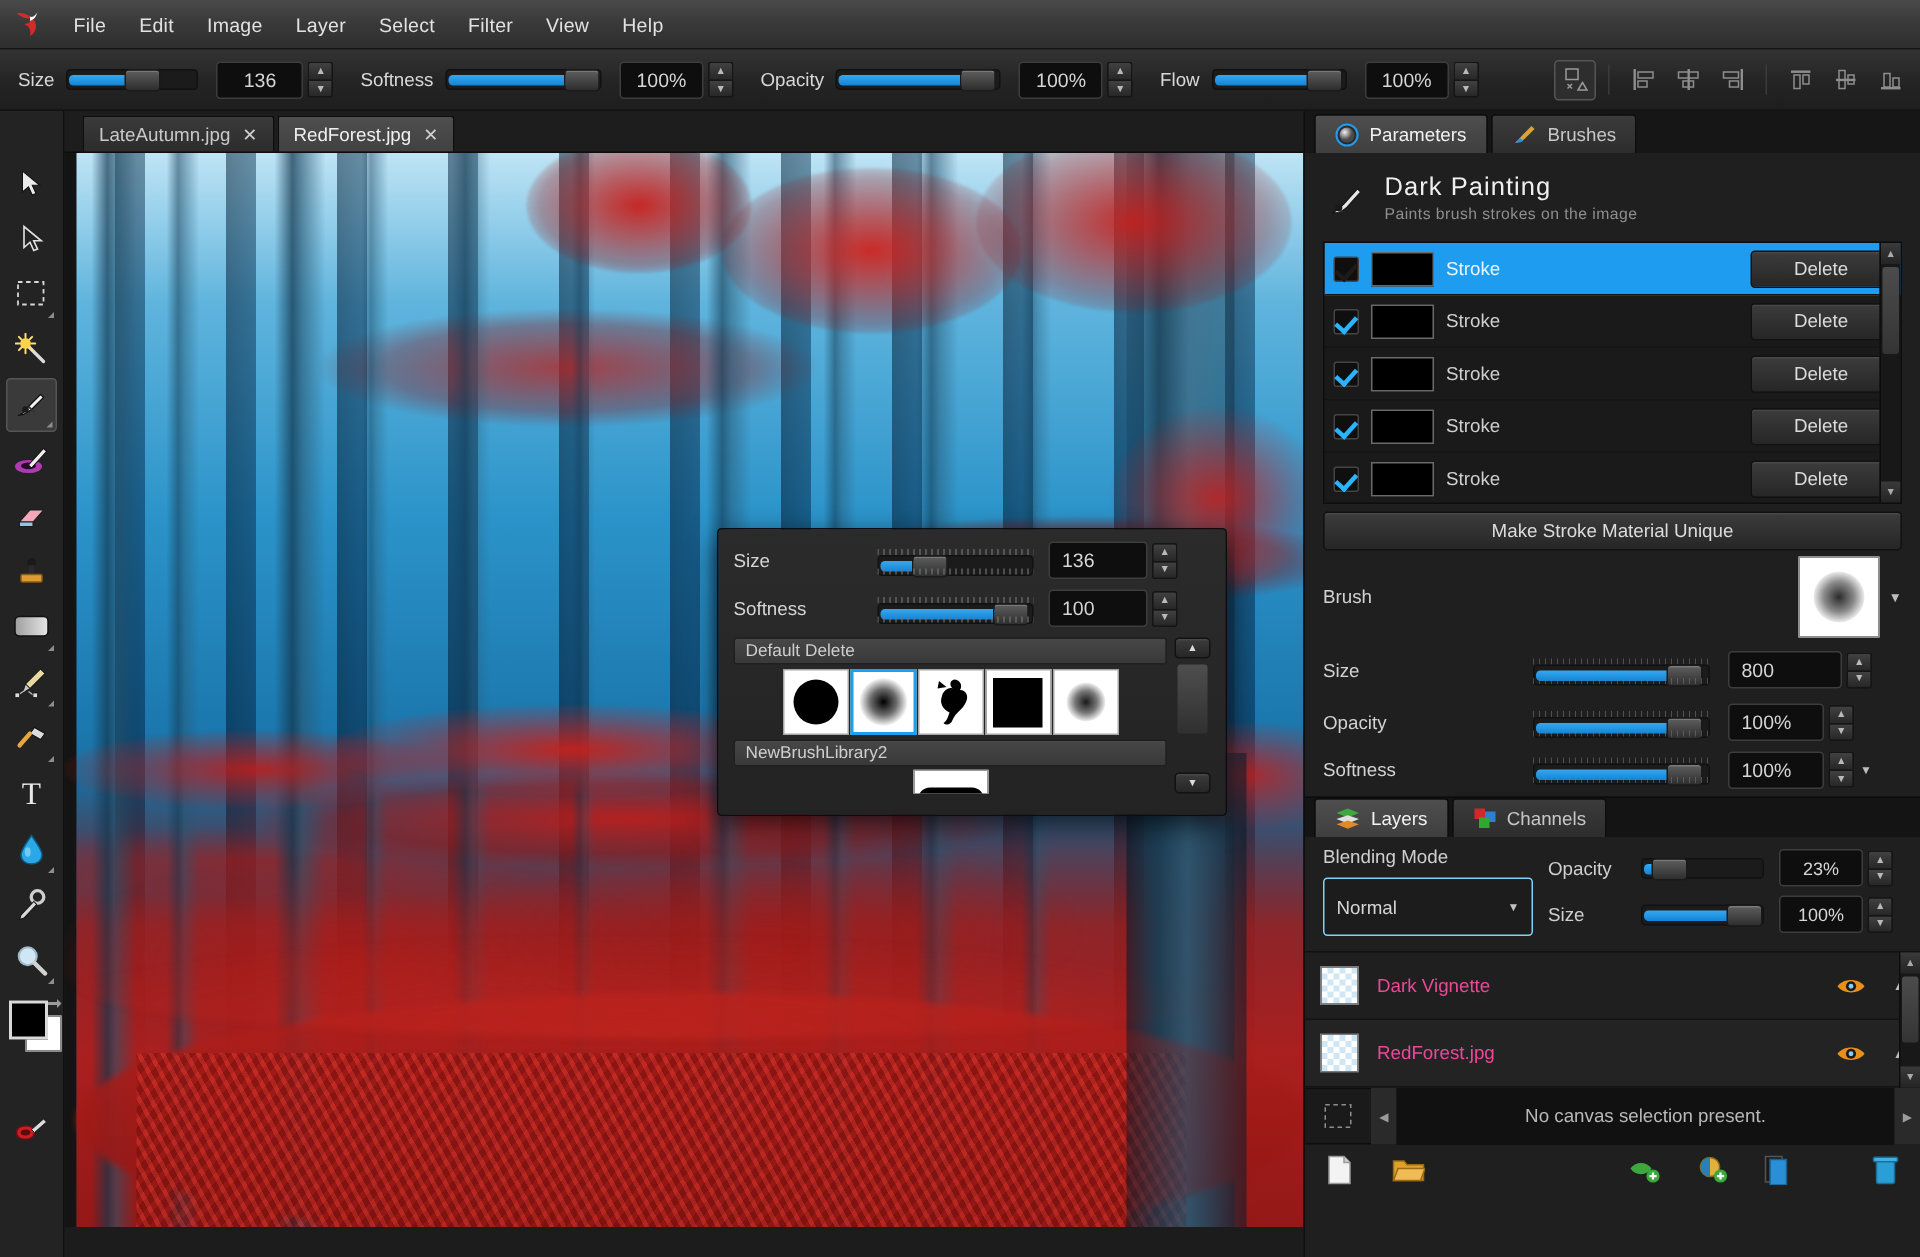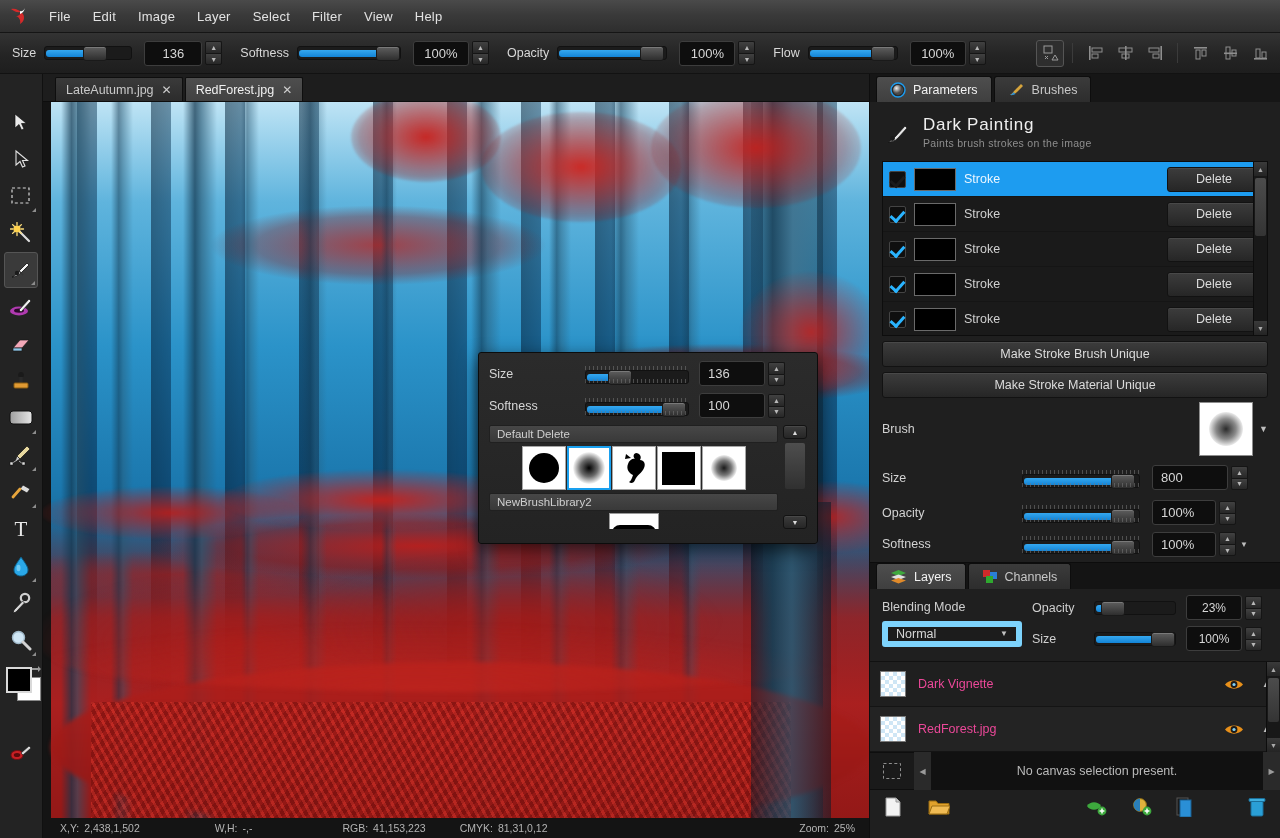--- a/index.html
+++ b/index.html
@@ -572,32 +572,20 @@
         </div>
         <div style="width:24px;position:relative">
           <div class="btn" style="height:14px;font-size:7px">▲</div>
           <div style="position:absolute;top:18px;left:2px;right:2px;height:46px;background:linear-gradient(180deg,#4e4e4e,#303030);border-radius:2px"></div>
           <div class="btn" style="position:absolute;bottom:0;left:0;right:0;height:14px;font-size:7px">▼</div>
         </div>
       </div>
     </div>
   </div>
 
-  <div class="statusbar">
-    <span style="margin-left:17px">X,Y:</span>
-    <span style="margin-left:5px">2,438,1,502</span>
-    <span style="margin-left:75px">W,H:</span>
-    <span style="margin-left:5px">-,-</span>
-    <span style="margin-left:90px">RGB:</span>
-    <span style="margin-left:5px">41,153,223</span>
-    <span style="margin-left:34px">CMYK:</span>
-    <span style="margin-left:5px">81,31,0,12</span>
-    <span style="margin-left:auto">Zoom:</span>
-    <span style="margin-left:5px;margin-right:14px">25%</span>
-  </div>
 
   <div class="rightpanel">
 
     <div class="panel-tabs">
       <div class="ptab active">
         <svg width="16" height="16" viewBox="0 0 16 16">
           <circle cx="8" cy="8" r="7" fill="#2a2a2a" stroke="#1d9cf0" stroke-width="1.4"></circle>
           <circle cx="8" cy="8" r="5" fill="url(#sph)"></circle>
           <defs>
               <radialGradient id="sph" cx="35%" cy="32%">
@@ -659,21 +647,20 @@
         <div class="stroke-name">Stroke</div>
         <div class="btn btn-del">Delete</div>
       </div>
       <div class="sbar" style="right:0">
         <div class="arrow">▲</div>
         <div class="thumb"></div>
         <div class="arrow" style="position:absolute;bottom:0;left:0;right:0">▼</div>
       </div>
     </div>
 
-    <div class="btn btn-wide">Make  Stroke  Brush  Unique</div>
     <div class="btn btn-wide">Make  Stroke  Material  Unique</div>
 
     <div class="prow" style="height:62px;align-items:center">
       <div class="lbl">Brush</div>
       <div style="margin-left:auto;display:flex;align-items:center;gap:6px">
         <div style="width:54px;height:54px;background:#fff;border:1px solid #8d8d8d;display:flex;align-items:center;justify-content:center">
           <div style="width:34px;height:34px;border-radius:50%;background:radial-gradient(circle,#2b2b2b 0%,#8a8a8a 42%,#fff 76%)"></div>
         </div>
         <span style="font-size:9px;color:#bdbdbd">▼</span>
       </div>
@@ -746,21 +733,21 @@
           <rect x="8" y="3" width="7" height="7" fill="#2a7fd6"></rect>
           <rect x="4" y="7" width="7" height="7" fill="#2fa82f"></rect>
         </svg>
         <span>Channels</span>
       </div>
     </div>
 
     <div class="lyr-head">
       <div style="width:140px">
         <div style="font-size:12.5px;color:#cfcfcf">Blending  Mode</div>
-        <div style="margin-top:7px;height:26px;background:#1c1c1c;border:6px solid #7dd3fc;border-radius:3px;display:flex;align-items:center;padding:0 8px">
+        <div style="margin-top:7px;height:39px;background:#1c1c1c;border:1px solid #7dd3fc;border-radius:3px;display:flex;align-items:center;padding:0 8px">
           <span style="font-size:12.5px;color:#d6d6d6">Normal</span>
           <span style="margin-left:auto;font-size:8px;color:#c2c2c2">▼</span>
         </div>
       </div>
       <div style="flex:1">
         <div style="display:flex;align-items:center;margin-bottom:6px">
           <span style="font-size:12.5px;color:#cfcfcf;width:62px">Opacity</span>
           <div class="slider" style="width:82px;margin-right:10px">
             <div class="fill" style="width:9px"></div>
               <div class="knob" style="left:6px"></div>

